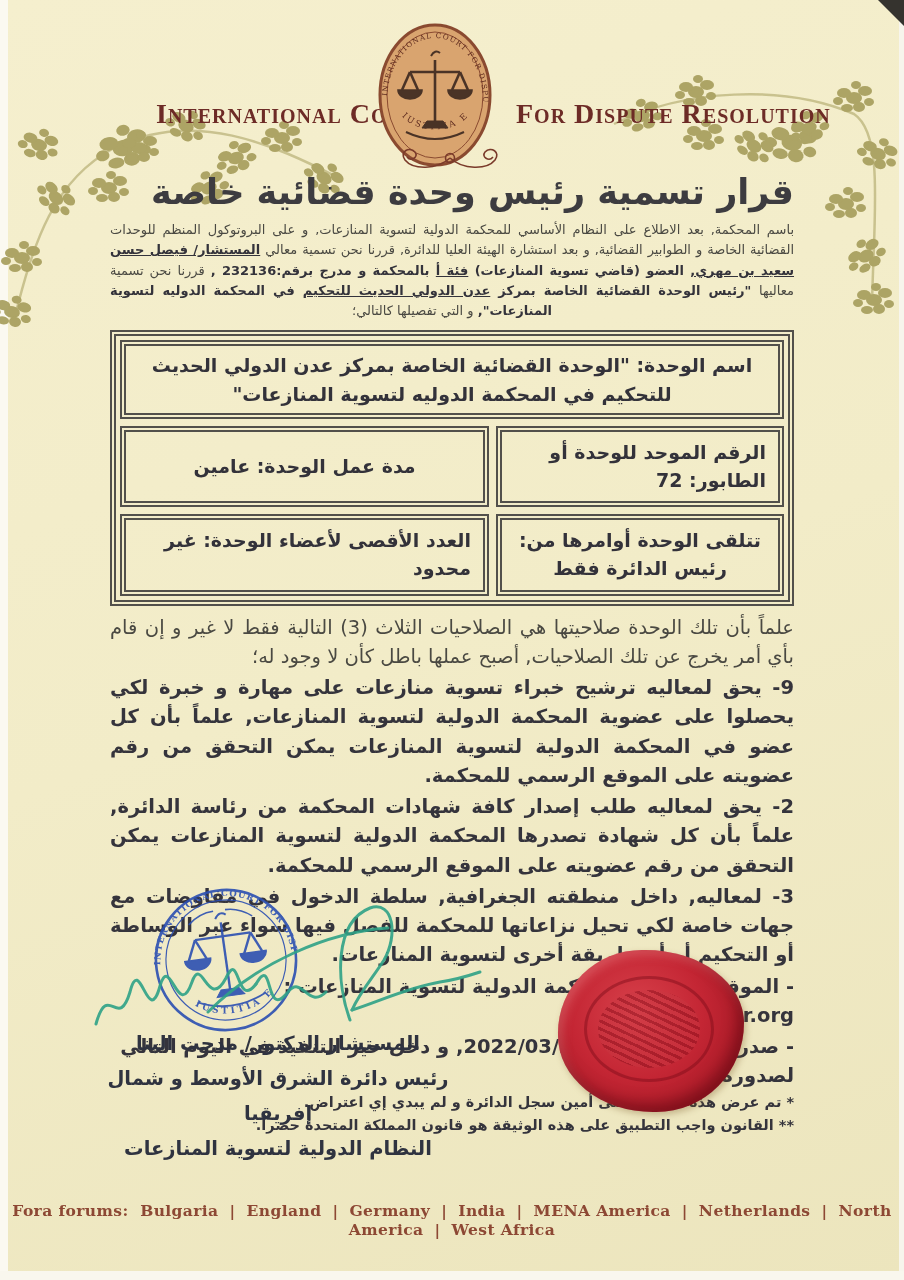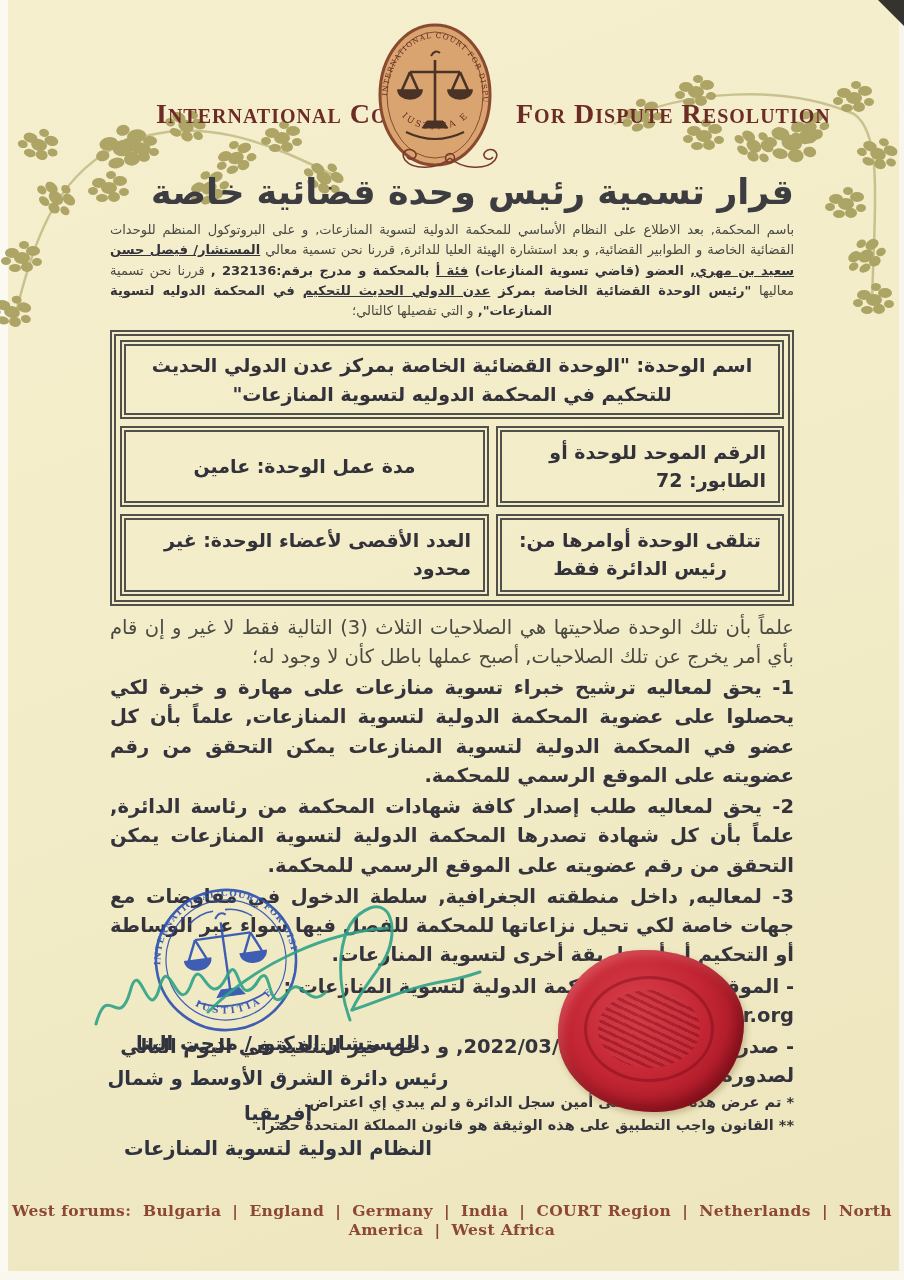--- a/index.html
+++ b/index.html
@@ -164,21 +164,21 @@
         <div class="t-cell start">الرقم الموحد للوحدة أو الطابور: 72</div>
         <div class="t-cell center">مدة عمل الوحدة: عامين</div>
       </div>
       <div class="t-grid">
         <div class="t-cell center">تتلقى الوحدة أوامرها من: رئيس الدائرة فقط</div>
         <div class="t-cell start">العدد الأقصى لأعضاء الوحدة: غير محدود</div>
       </div>
     </div>
 
     <p class="powers-intro">علماً بأن تلك الوحدة صلاحيتها هي الصلاحيات الثلاث (3) التالية فقط لا غير و إن قام بأي أمر يخرج عن تلك الصلاحيات, أصبح عملها باطل كأن لا وجود له؛</p>
-    <p class="power">1- يحق لمعاليه ترشيح خبراء تسوية منازعات على مهارة و خبرة لكي يحصلوا على عضوية المحكمة الدولية لتسوية المنازعات, علماً بأن كل عضو في المحكمة الدولية لتسوية المنازعات يمكن التحقق من رقم عضويته على الموقع الرسمي للمحكمة.</p>
+    <p class="power">9- يحق لمعاليه ترشيح خبراء تسوية منازعات على مهارة و خبرة لكي يحصلوا على عضوية المحكمة الدولية لتسوية المنازعات, علماً بأن كل عضو في المحكمة الدولية لتسوية المنازعات يمكن التحقق من رقم عضويته على الموقع الرسمي للمحكمة.</p>
     <p class="power">2- يحق لمعاليه طلب إصدار كافة شهادات المحكمة من رئاسة الدائرة, علماً بأن كل شهادة تصدرها المحكمة الدولية لتسوية المنازعات يمكن التحقق من رقم عضويته على الموقع الرسمي للمحكمة.</p>
     <p class="power">3- لمعاليه, داخل منطقته الجغرافية, سلطة الدخول في مفاوضات مع جهات خاصة لكي تحيل نزاعاتها للمحكمة للفصل فيها سواء عبر الوساطة أو التحكيم أو أي طريقة أخرى لتسوية المنازعات.</p>
 
     <div class="site-line"><span>- الموقع الرسمي للمحكمة الدولية لتسوية المنازعات : </span><span class="url">www.incodir.org</span></div>
     <div class="date-line">- صدر القرار في يوم 2022/03/22, و دخل حيز التنفيذ في اليوم التالي لصدوره.</div>
 
     <div class="note">* تم عرض هذه الوثيقة على أمين سجل الدائرة و لم يبدي إي اعتراض.</div>
     <div class="note">** القانون واجب التطبيق على هذه الوثيقة هو قانون المملكة المتحدة حصراً.</div>
   </div>
 
@@ -224,18 +224,18 @@
   <div class="wax-seal"></div>
 
   <div class="sig-block">
     <div>المستشار الدكتور/ مدحت البنا</div>
     <div>رئيس دائرة الشرق الأوسط و شمال إفريقيا</div>
     <div>النظام الدولية لتسوية المنازعات</div>
   </div>
 
   <div class="footer">
     <div class="f1">
-      <span>West forums:</span>&nbsp;
-      <span>Bulgaria</span><span class="sep">|</span><span>England</span><span class="sep">|</span><span>Germany</span><span class="sep">|</span><span>India</span><span class="sep">|</span><span>COURT Region</span><span class="sep">|</span><span>Netherlands</span><span class="sep">|</span><span>North America</span><span class="sep">|</span><span>West Africa</span>
+      <span>Fora forums:</span>&nbsp;
+      <span>Bulgaria</span><span class="sep">|</span><span>England</span><span class="sep">|</span><span>Germany</span><span class="sep">|</span><span>India</span><span class="sep">|</span><span>MENA America</span><span class="sep">|</span><span>Netherlands</span><span class="sep">|</span><span>North America</span><span class="sep">|</span><span>West Africa</span>
     </div>
   </div>
 
 </div>
 
 </body></html>

